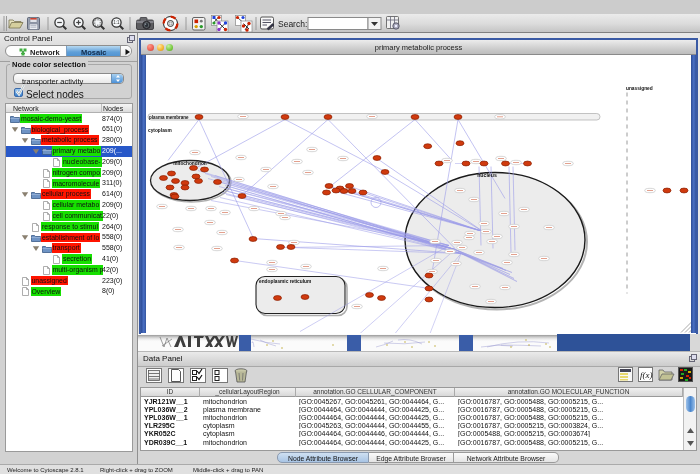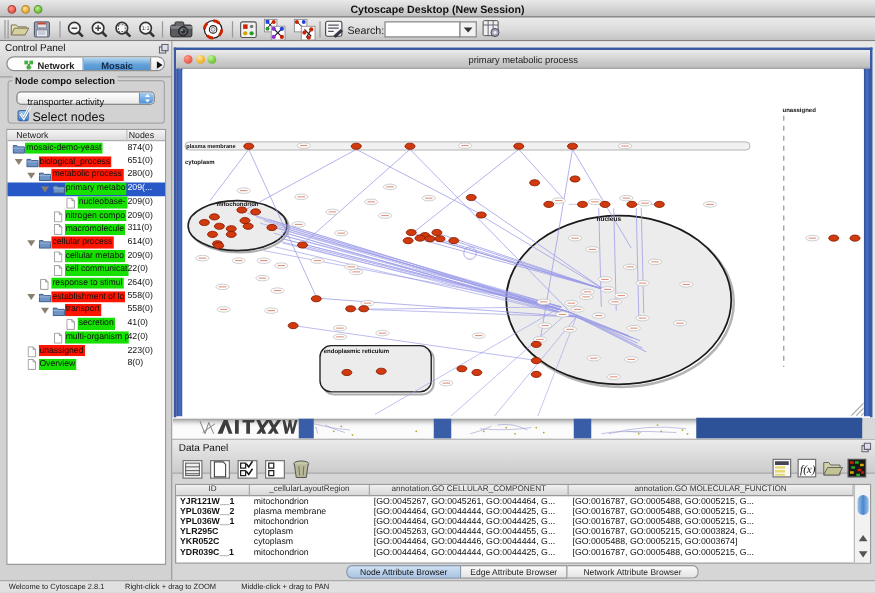--- a/index.html
+++ b/index.html
@@ -2,30 +2,20 @@
 <html><head><meta charset="utf-8">
 <style>
 *{margin:0;padding:0;box-sizing:border-box;}
 html,body{width:700px;height:474px;overflow:hidden;background:#ccc;
  font-family:"Liberation Sans",sans-serif;}
 .abs{position:absolute;}
 #page{position:relative;width:700px;height:474px;}
 </style></head><body>
 <div id="page">
 
-<div class="abs" style="left:0;top:0;width:700px;height:14px;
- background:linear-gradient(#e9e9e9,#cdcdcd 70%,#c0c0c0);border-bottom:1px solid #7a7a7a;">
- <div class="abs" style="left:6px;top:3.5px;width:7px;height:7px;border-radius:50%;
-   background:radial-gradient(circle at 35% 30%,#ff9a8a,#ec5f51 60%,#c33a2a);border:0.5px solid #b04238;"></div>
- <div class="abs" style="left:16.5px;top:3.5px;width:7px;height:7px;border-radius:50%;
-   background:radial-gradient(circle at 35% 30%,#ffe9a0,#f5b32e 60%,#cd8f1e);border:0.5px solid #ba8a28;"></div>
- <div class="abs" style="left:27px;top:3.5px;width:7px;height:7px;border-radius:50%;
-   background:radial-gradient(circle at 35% 30%,#c4f2a0,#78c940 60%,#53a01e);border:0.5px solid #5f9a34;"></div>
- <div class="abs" style="left:0;top:2px;width:700px;text-align:center;font-size:8.5px;color:#111;font-weight:bold;">Cytoscape Desktop (New Session)</div>
-</div>
 
 <svg class="abs" style="left:0;top:14px;" width="700" height="19" viewBox="0 0 700 19">
  <defs>
   <linearGradient id="tb" x1="0" y1="0" x2="0" y2="1">
    <stop offset="0" stop-color="#ebebeb"></stop>
           <stop offset="0.5" stop-color="#dcdcdc"></stop>
           <stop offset="1" stop-color="#c2c2c2"></stop>
   </linearGradient>
  </defs>
  <rect x="0" y="0" width="700" height="19" fill="url(#tb)"></rect>
@@ -177,21 +167,21 @@
      <span class="abs" style="left:14px;top:2px;font-size:7.5px;font-weight:bold;color:#102a4a;">Mosaic</span>
    </div>
    <div class="abs" style="left:114px;top:0;width:13px;height:12px;border-left:1px solid #999;background:linear-gradient(#fefefe,#e3e3e3);">
      <svg width="13" height="12" style="display:block">
             <path d="M4.5 3 L9 6 L4.5 9 Z" fill="#111"></path>
           </svg>
    </div>
  </div>
 
  <div class="abs" style="left:6px;top:31px;width:126px;height:35px;border:1px solid #a8a8a8;border-radius:3px;"></div>
- <div class="abs" style="left:10px;top:26.5px;background:#d2d2d2;padding:0 2px;font-size:7.5px;font-weight:bold;color:#111;">Node compo selection</div>
+ <div class="abs" style="left:10px;top:26.5px;background:#d2d2d2;padding:0 2px;font-size:7.5px;font-weight:bold;color:#111;">Node color selection</div>
 
  <div class="abs" style="left:13px;top:39.5px;width:111px;height:11px;background:linear-gradient(#fff,#e8e8e8);border:1px solid #8a8a8a;border-radius:4px;">
    <span class="abs" style="left:8px;top:3px;font-size:7.5px;color:#111;">transporter activity</span>
    <div class="abs" style="right:0;top:0;width:12px;height:9px;border-radius:0 4px 4px 0;background:linear-gradient(#a8d0f0,#4a90d8);border-left:1px solid #6a92b8;">
      <svg width="12" height="9" style="display:block">
             <path d="M6 1 L8 3.5 L4 3.5 Z" fill="#fff"></path>
             <path d="M6 8 L8 5.5 L4 5.5 Z" fill="#fff"></path>
           </svg>
    </div>
  </div>
@@ -658,21 +648,21 @@
 <rect x="101" y="1" width="12" height="16" fill="#3a5da8"></rect>
 <rect x="209" y="1" width="14" height="16" fill="#3a5da8"></rect>
 <rect x="321" y="1" width="14" height="16" fill="#3a5da8"></rect>
 <rect x="419" y="0" width="133" height="17" fill="#2e5298"></rect>
 <rect x="552" y="0" width="10" height="17" fill="#d8d8d8"></rect>
 </svg>
  </div>
 </div>
 
 <div class="abs" style="left:138px;top:351px;width:562px;height:113px;background:#d6d6d6;">
- <div class="abs" style="left:0;top:0;width:562px;height:28px;background:linear-gradient(#eaeaea,#cccccc);border-bottom:1px solid #a8a8a8;border-top:1px solid #b8b8b8;">
+ <div class="abs" style="left:0;top:0;width:562px;height:16px;background:linear-gradient(#eaeaea,#cccccc);border-bottom:1px solid #a8a8a8;border-top:1px solid #b8b8b8;">
   <span class="abs" style="left:5px;top:1.5px;font-size:8px;color:#111;">Data Panel</span>
   <svg class="abs" style="right:3px;top:2px" width="8" height="8">
           <rect x="0.5" y="2.5" width="5" height="5" fill="none" stroke="#667" stroke-width="1"></rect>
           <rect x="2.5" y="0.5" width="5" height="5" fill="#dde" stroke="#667" stroke-width="1"></rect>
         </svg>
  </div>
 
  <svg class="abs" style="left:0;top:12px" width="562" height="24" viewBox="0 0 562 24">
    <g transform="translate(8,5)">
      <rect x="0.5" y="0.5" width="15" height="14" fill="#fff" stroke="#777" stroke-width="1"></rect>

